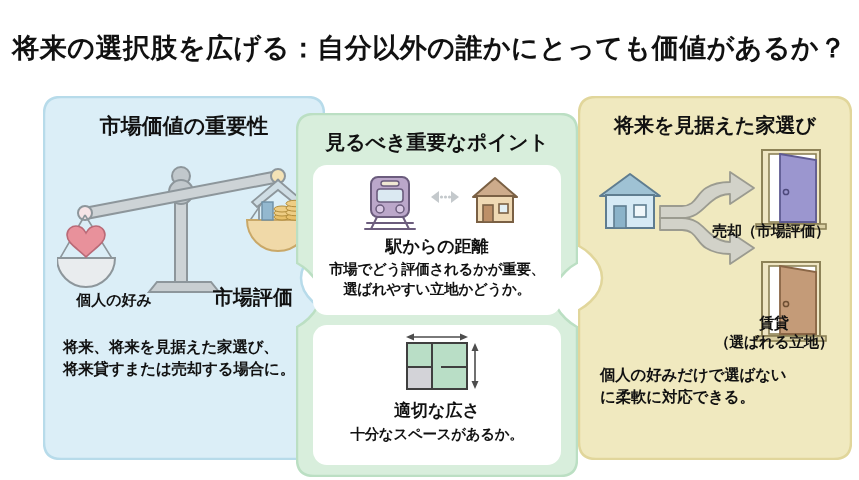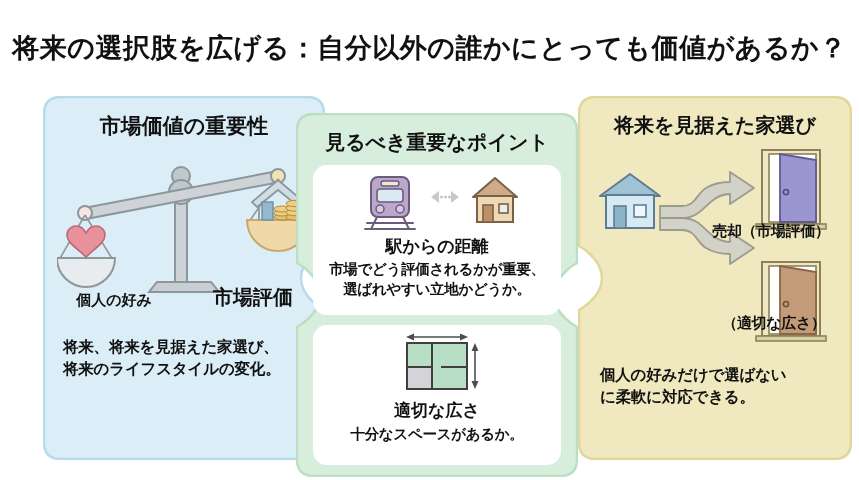--- a/index.html
+++ b/index.html
@@ -291,21 +291,21 @@
           </g>
         </g>
       </svg>
 
       <div class="scale-caption" id="label-personal-taste">個人の好み</div>
 
       <div class="scale-caption" id="label-market-value">市場評価</div>
 
       <div class="panel-body-text" id="market-body">
         <div class="nowrap">将来、将来を見据えた家選び、</div>
-        <div class="nowrap">将来のライフスタイルの変化。</div>
+        <div class="nowrap">将来貸すまたは売却する場合に。</div>
       </div>
     </div>
   </div>
 
   <div class="panel" id="panel-points">
     <svg class="panel-shape" viewBox="0 0 282 364" preserveAspectRatio="none">
 
       <path d="M18,1 H264
                Q281,1 281,18
                V150
@@ -445,21 +445,22 @@
           <circle cx="200" cy="160" r="2.6" fill="none" stroke="#6e4f33" stroke-width="1.5"></circle>
           <rect x="170" y="192" width="70" height="5" fill="#d9cfa3" stroke="#8d8257" stroke-width="1.6"></rect>
         </g>
       </svg>
 
       <div class="option-label" id="label-sell">
         <div>売却（市場評価）</div>
       </div>
 
       <div class="option-label" id="label-rent">
-        <div>（適切な広さ）</div>
+        <div>賃貸</div>
+        <div>（選ばれる立地）</div>
       </div>
 
       <div class="panel-body-text" id="options-body">
         <div class="nowrap">個人の好みだけで選ばない</div>
         <div class="nowrap">に柔軟に対応できる。</div>
       </div>
     </div>
   </div>
 
 </div>

